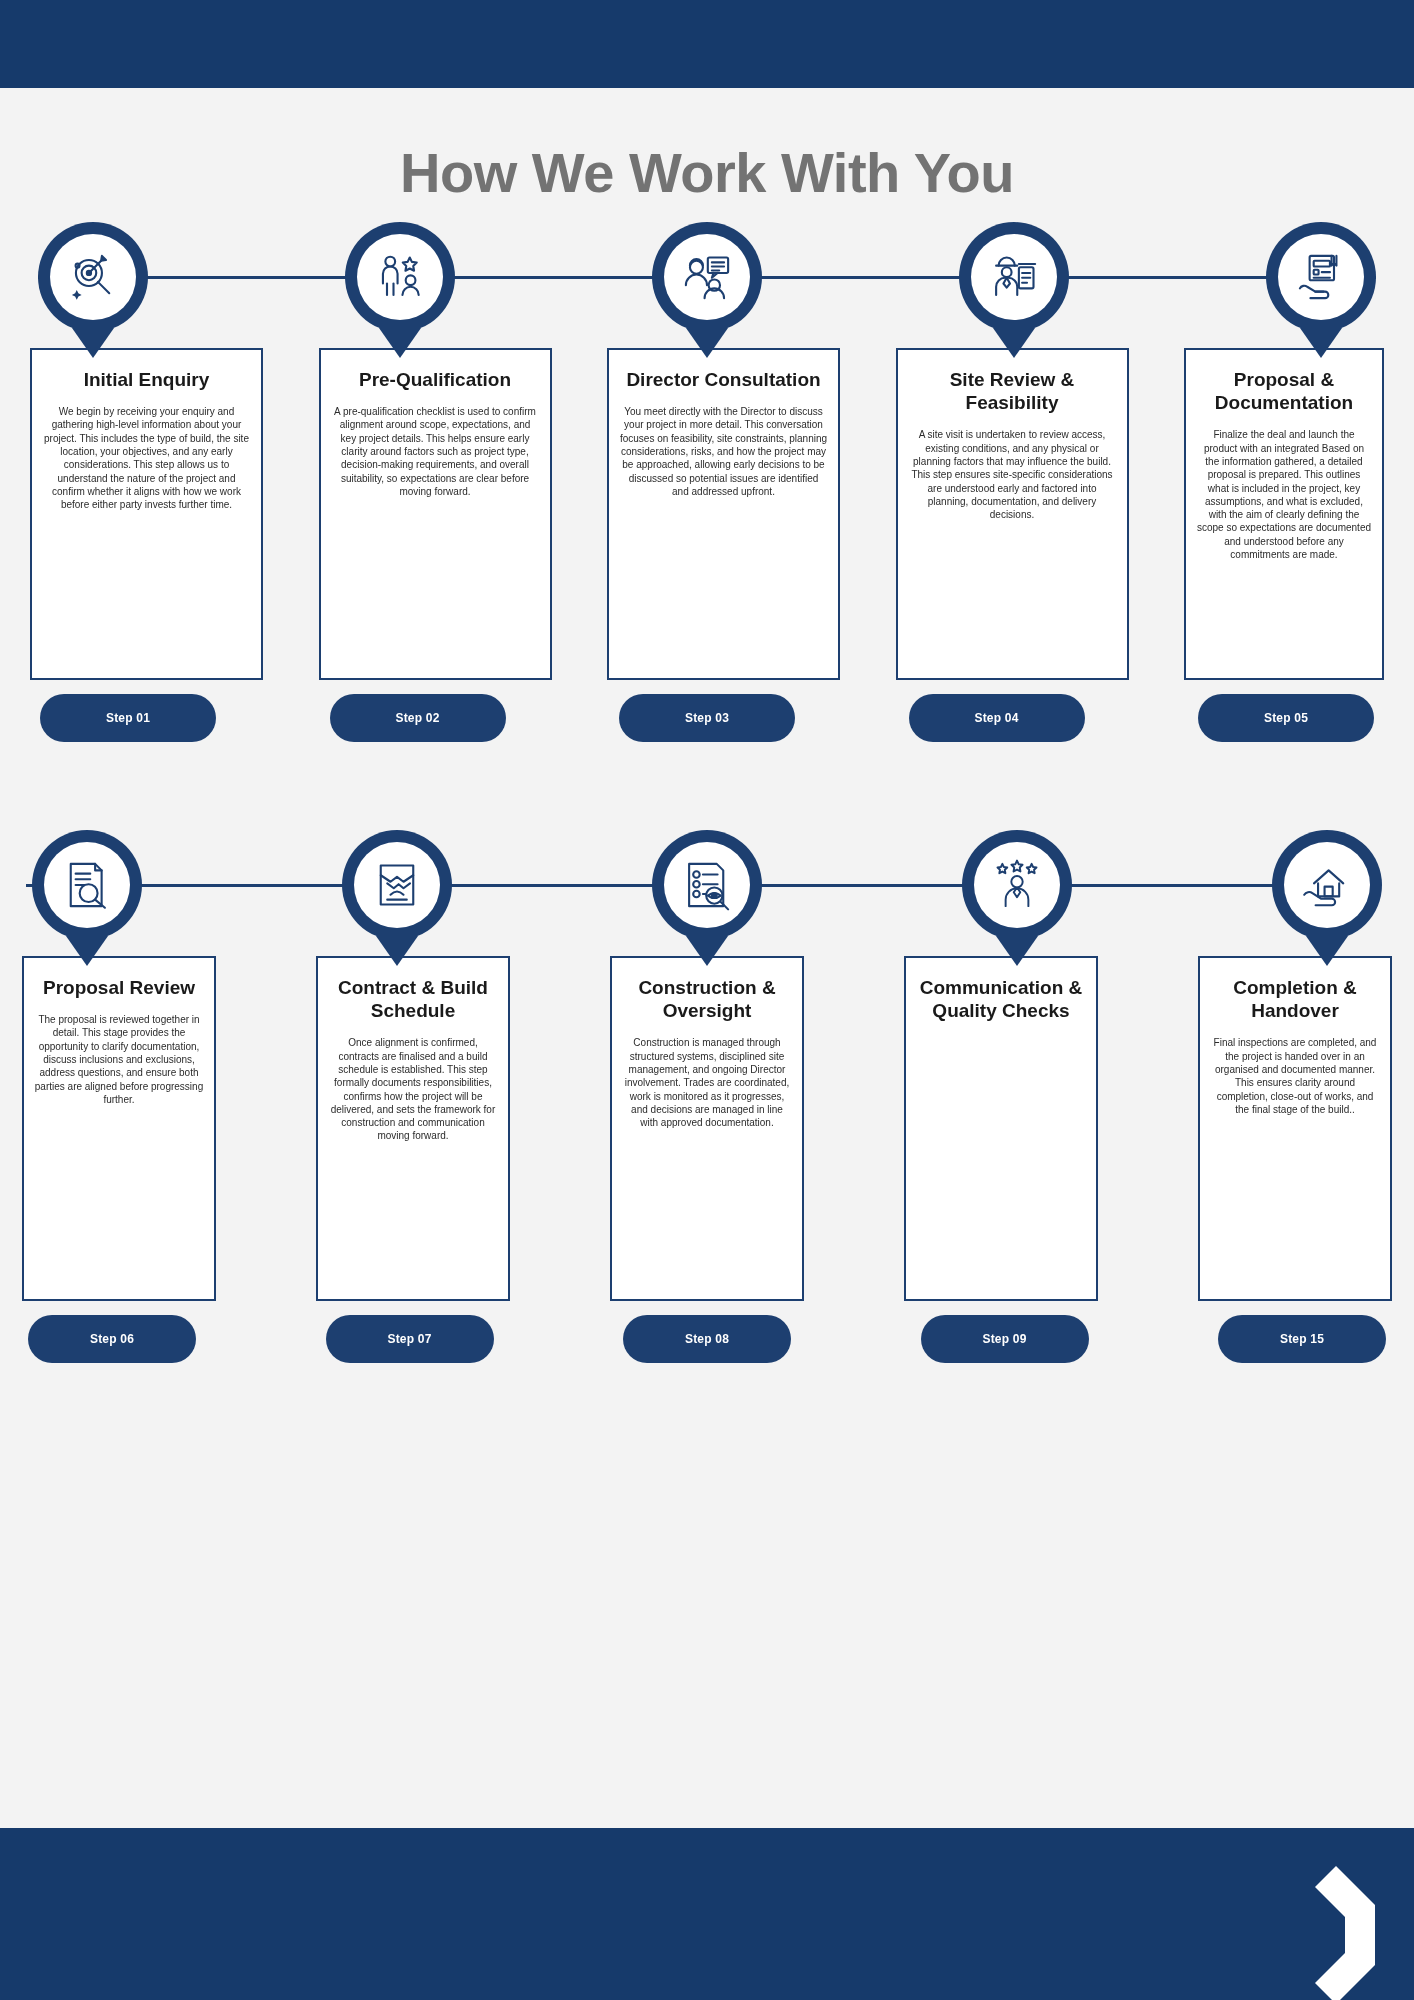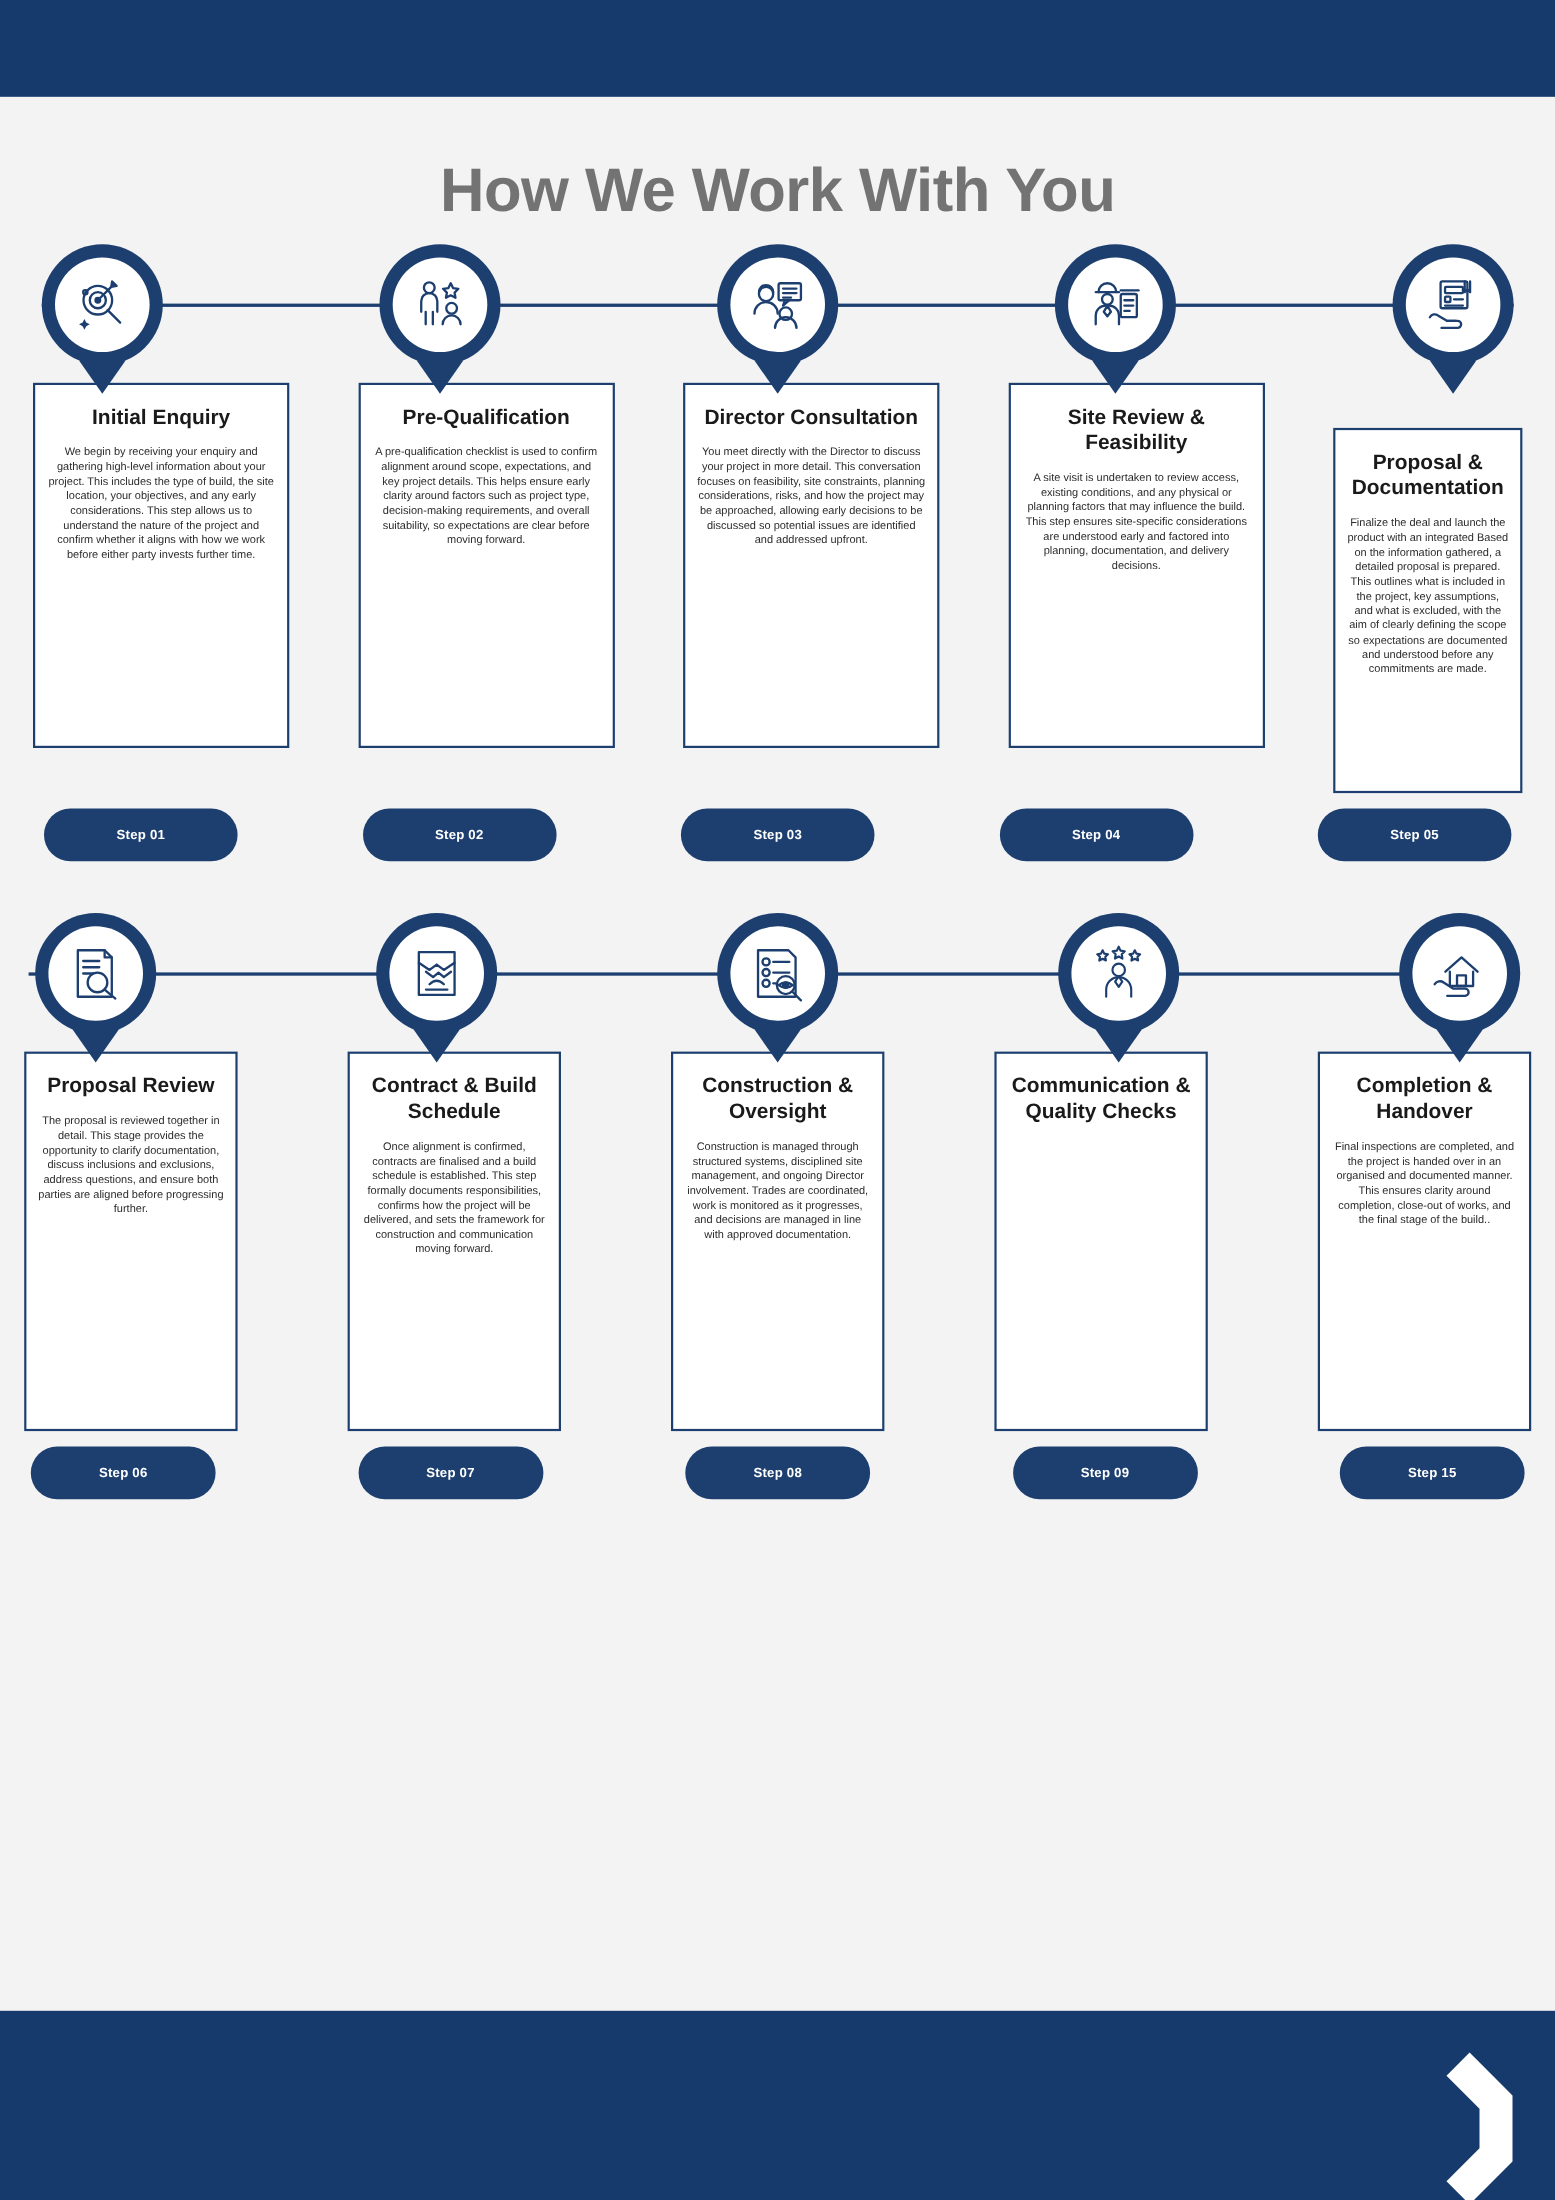--- a/index.html
+++ b/index.html
@@ -124,21 +124,21 @@
   }
   .card {
     width: 233px;
     background: #ffffff;
     border: 2px solid #1d3f70;
     padding: 18px 10px 16px 10px;
     text-align: center;
   }
   .row1 .card { min-height: 332px; }
   .row2 .card { min-height: 345px; }
-  .row1 .card.wide { width: 172px; margin-top: 41px; }
+  .row1 .card.wide { width: 200px; }
 
   .card-title {
     font-size: 19px;
     font-weight: 700;
     color: #1a1a1a;
     line-height: 1.22;
     margin-bottom: 14px;
   }
   .card-body {
     font-size: 10px;

